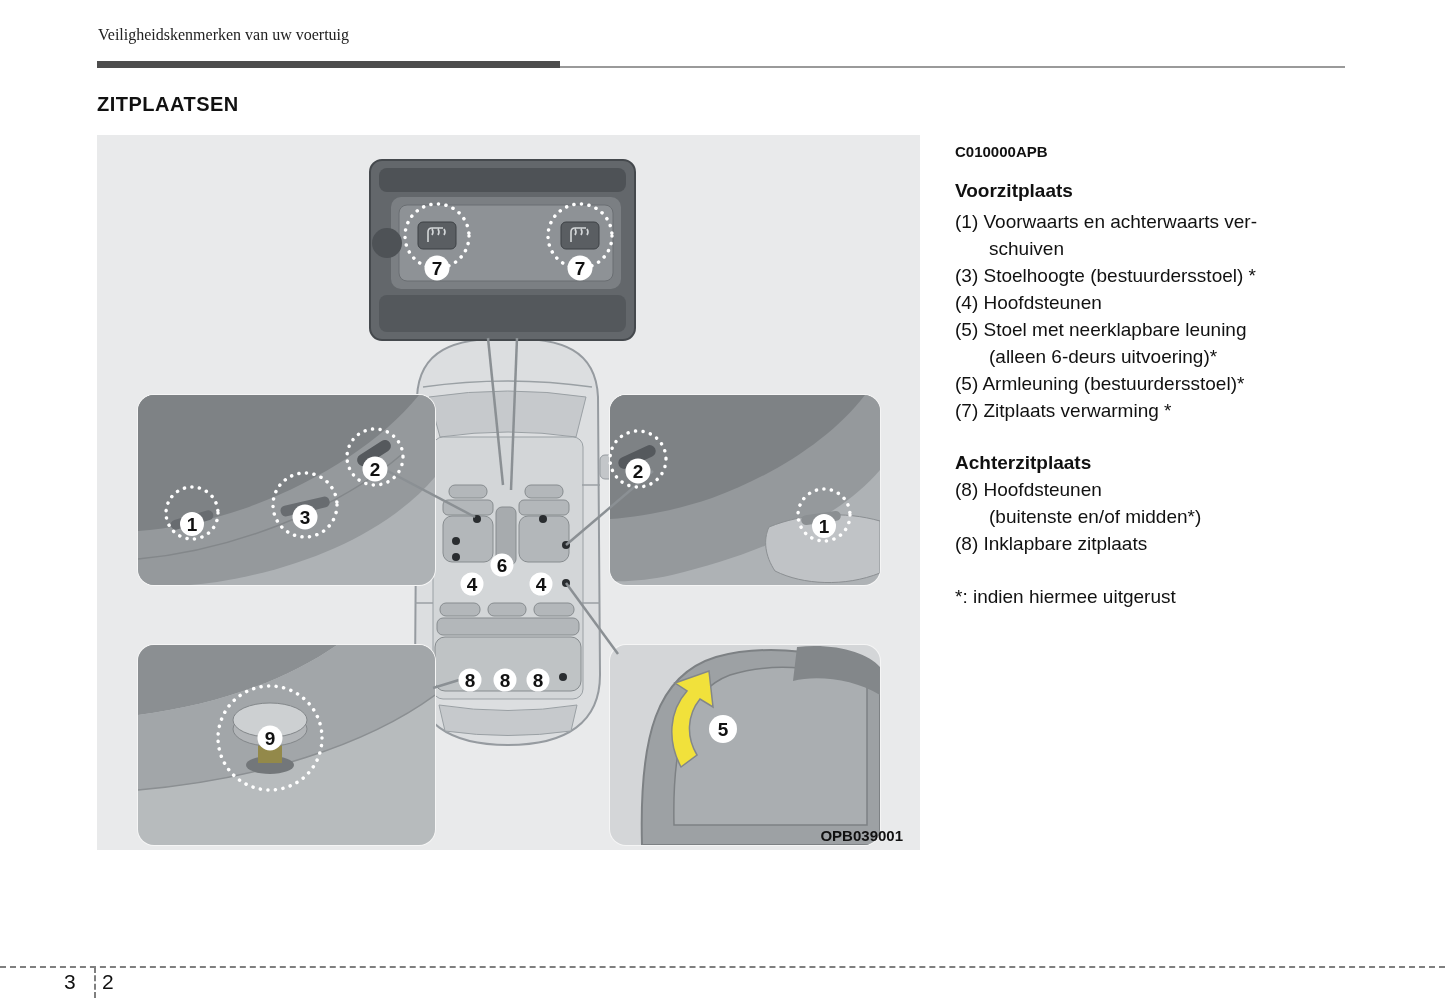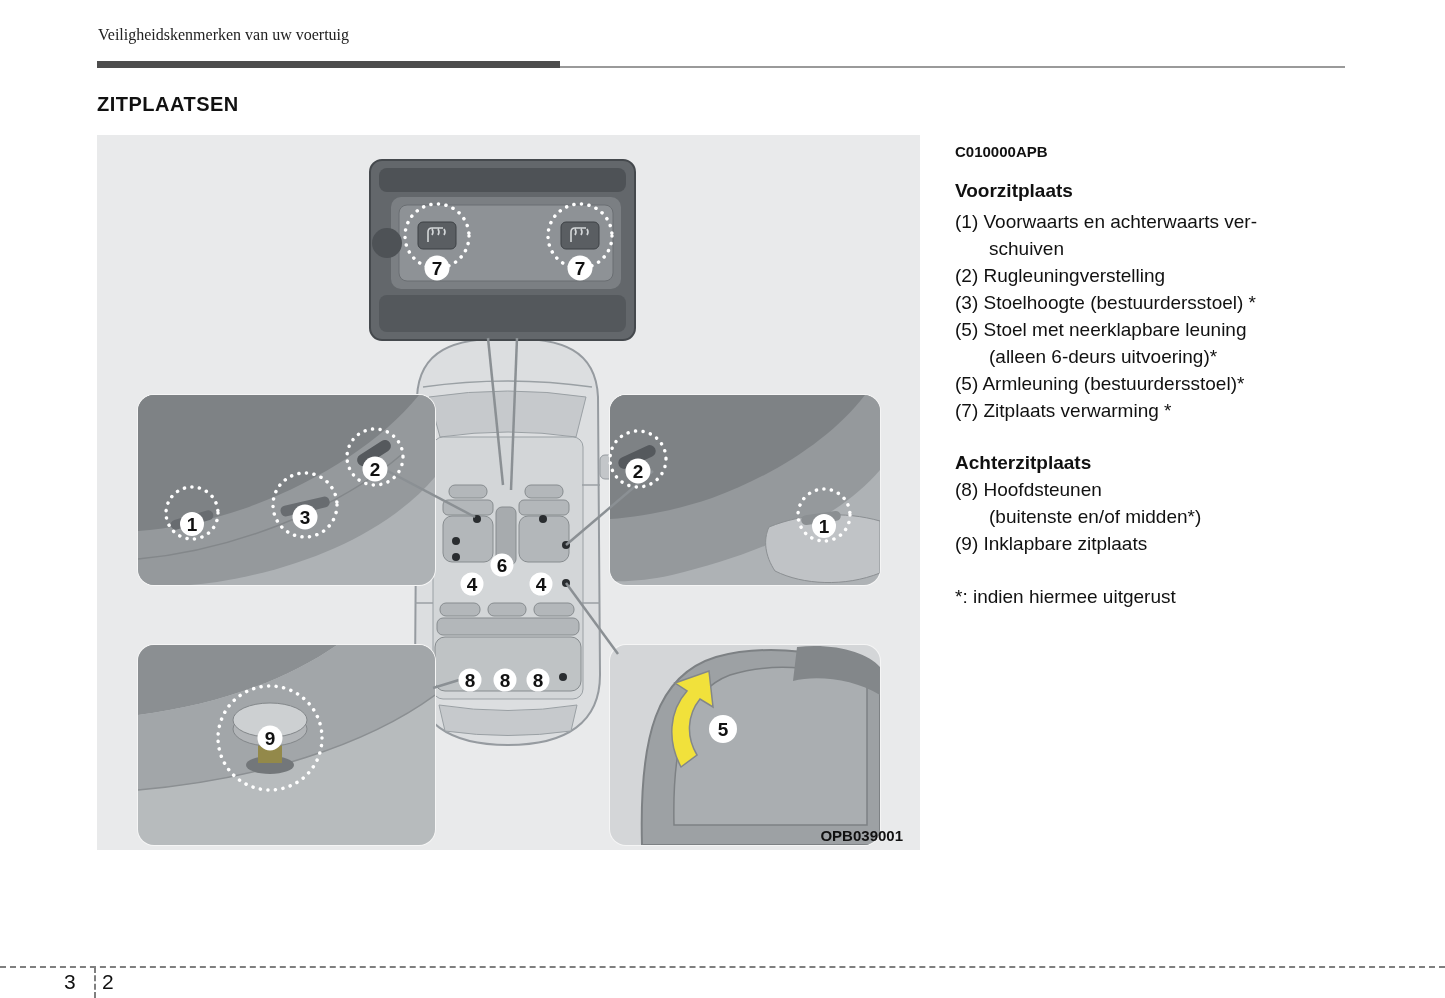--- a/index.html
+++ b/index.html
@@ -258,30 +258,30 @@
 
       <text class="figure-code" x="806" y="706">OPB039001</text>
     </svg>
   </div>
 
   <div class="right-col">
     <div class="ref-code">C010000APB</div>
     <div class="col-heading">Voorzitplaats</div>
     <div class="list-item">(1) Voorwaarts en achterwaarts ver-
 schuiven</div>
-    <div class="list-item">(2) Rugleuningverstelling</div>
     <div class="list-item">(3) Stoelhoogte (bestuurdersstoel) *</div>
+    <div class="list-item">(4) Hoofdsteunen</div>
     <div class="list-item">(5) Stoel met neerklapbare leuning
 (alleen 6-deurs uitvoering)*</div>
     <div class="list-item">(5) Armleuning (bestuurdersstoel)*</div>
     <div class="list-item">(7) Zitplaats verwarming *</div>
     <div class="col-heading rear">Achterzitplaats</div>
     <div class="list-item">(8) Hoofdsteunen
 (buitenste en/of midden*)</div>
-    <div class="list-item">(9) Inklapbare zitplaats</div>
+    <div class="list-item">(8) Inklapbare zitplaats</div>
     <div class="footnote">*: indien hiermee uitgerust</div>
   </div>
 
   <div class="bottom-dashed"></div>
   <div class="footer-vline"></div>
   <div class="footer-chapter">3</div>
   <div class="footer-page">2</div>
 
 </div>
 

